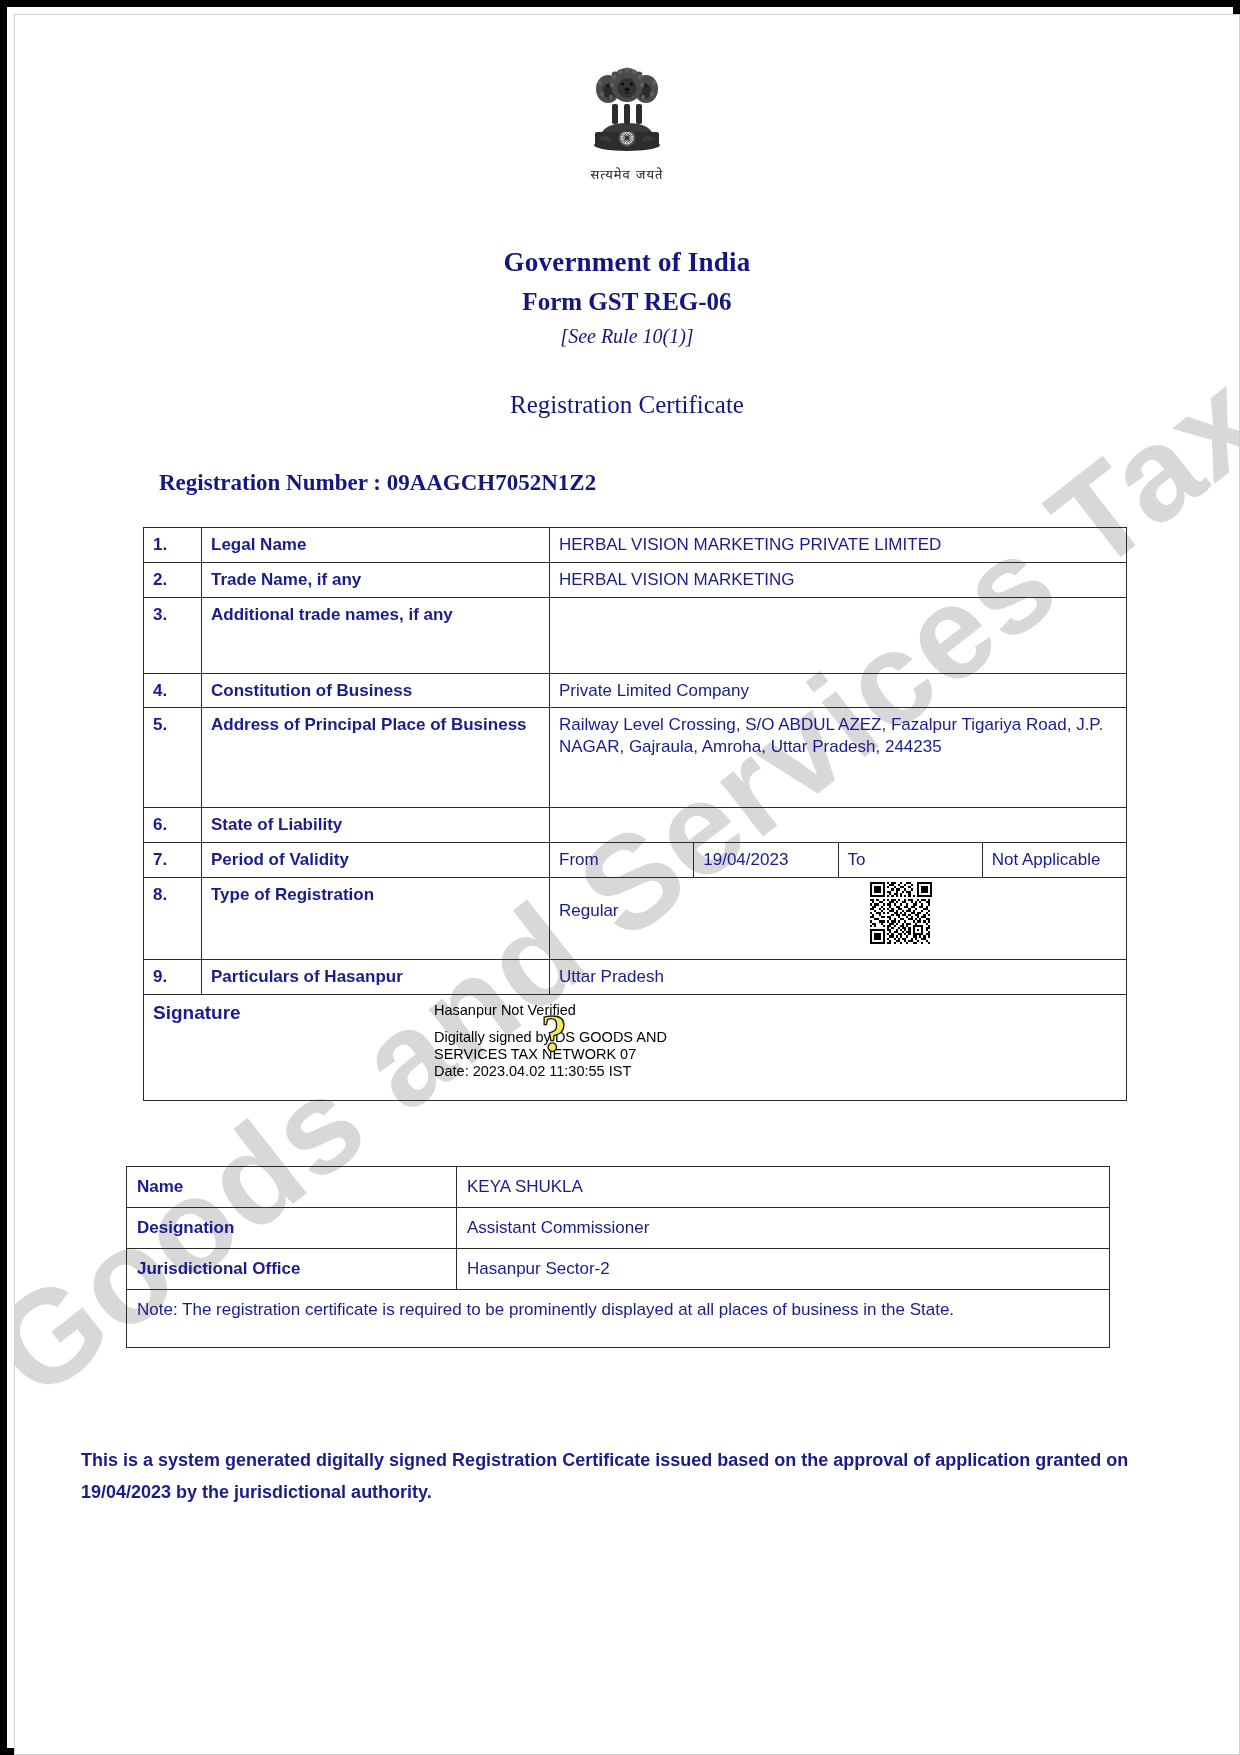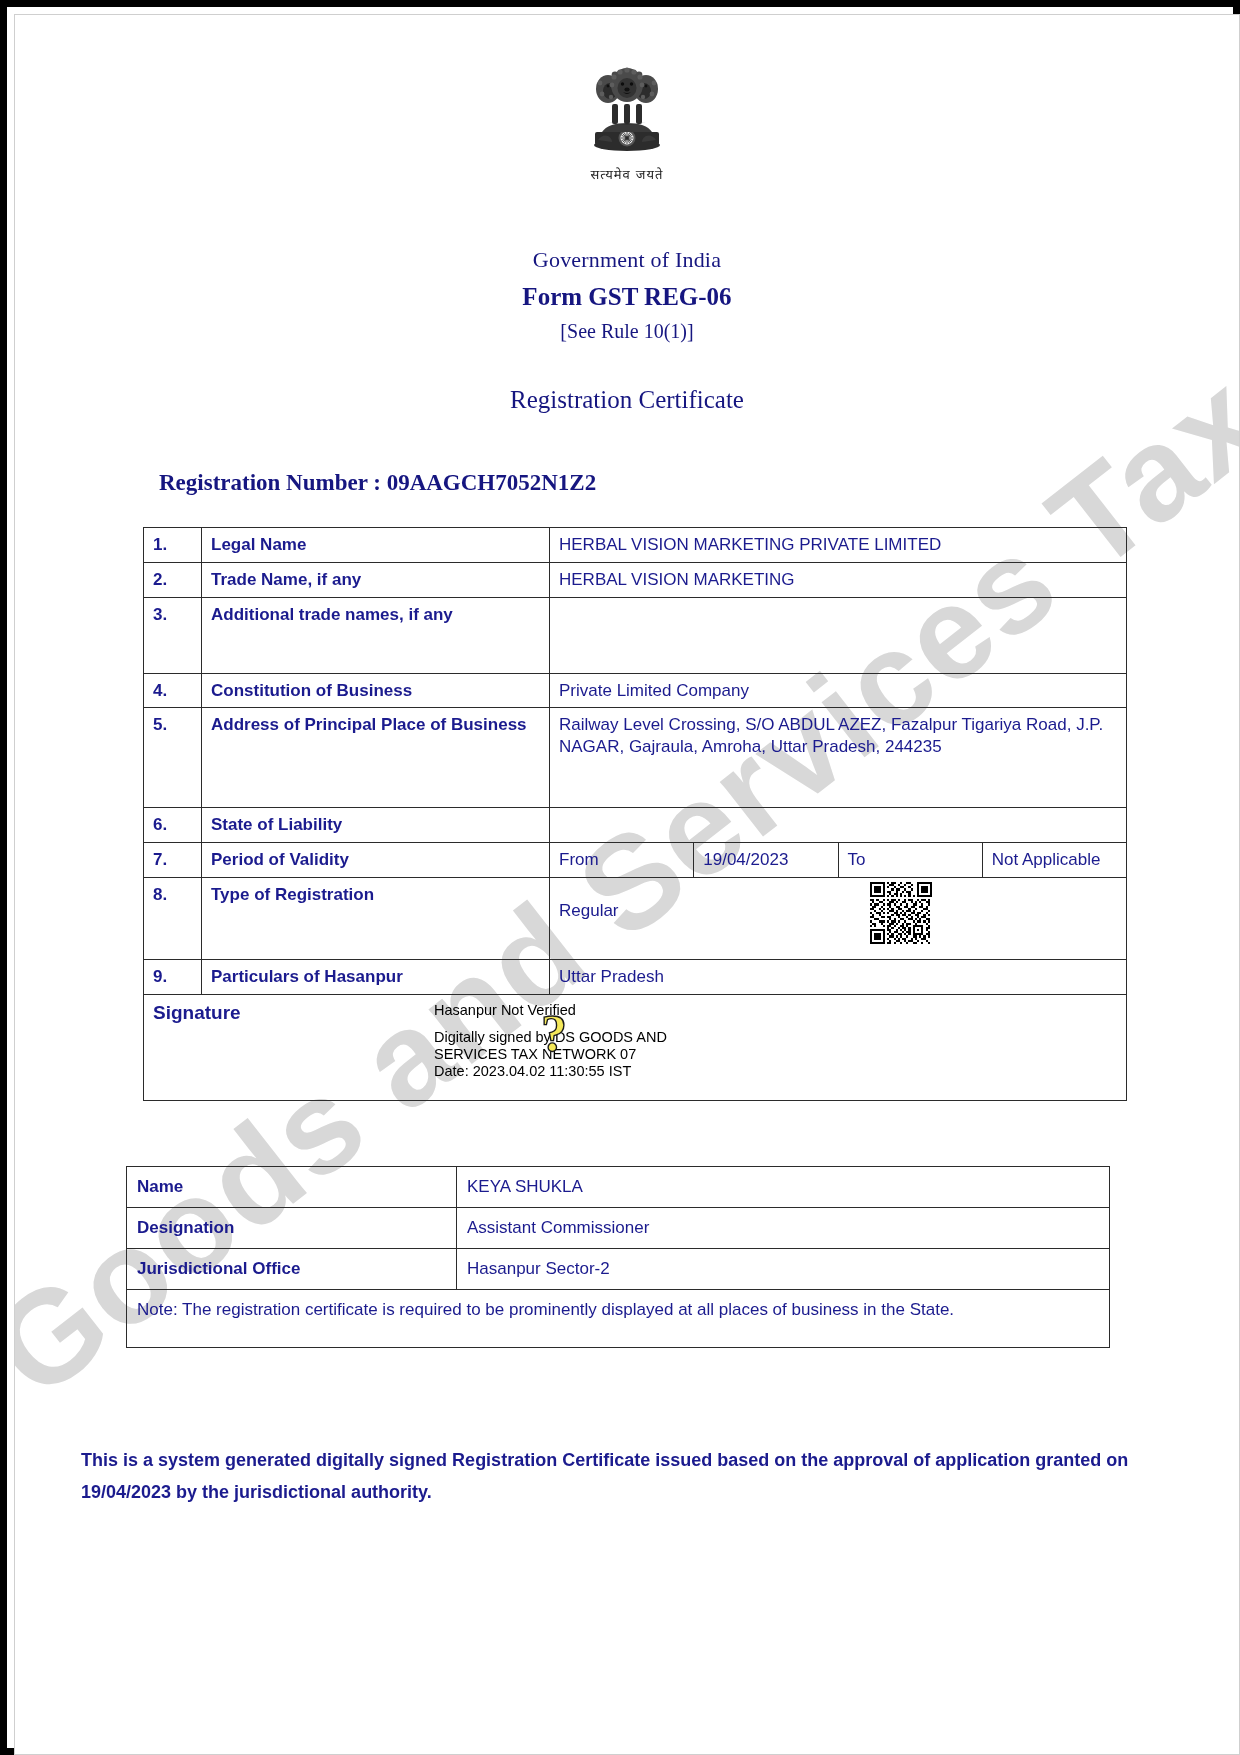--- a/index.html
+++ b/index.html
@@ -68,23 +68,23 @@
 
   
   .head-block {
     position: absolute;
     left: 0; right: 0;
     top: 232px;
     text-align: center;
     font-family: "Liberation Serif", serif;
     color: #161680;
   }
-  .h-gov { font-size: 22px; font-weight: normal; letter-spacing: 0.2px; }
+  .h-gov { font-size: 27px; font-weight: bold; letter-spacing: 0.2px; }
   .h-form { font-size: 25px; font-weight: bold; margin-top: 10px; }
-  .h-rule { font-size: 20px; margin-top: 9px; }
+  .h-rule { font-size: 20px; font-style: italic; margin-top: 9px; }
   .h-cert {
     font-size: 25px; font-weight: normal;
     margin-top: 43px;
   }
 
   
   .regno {
     position: absolute;
     left: 144px; top: 455px;
     font-family: "Liberation Serif", serif;

